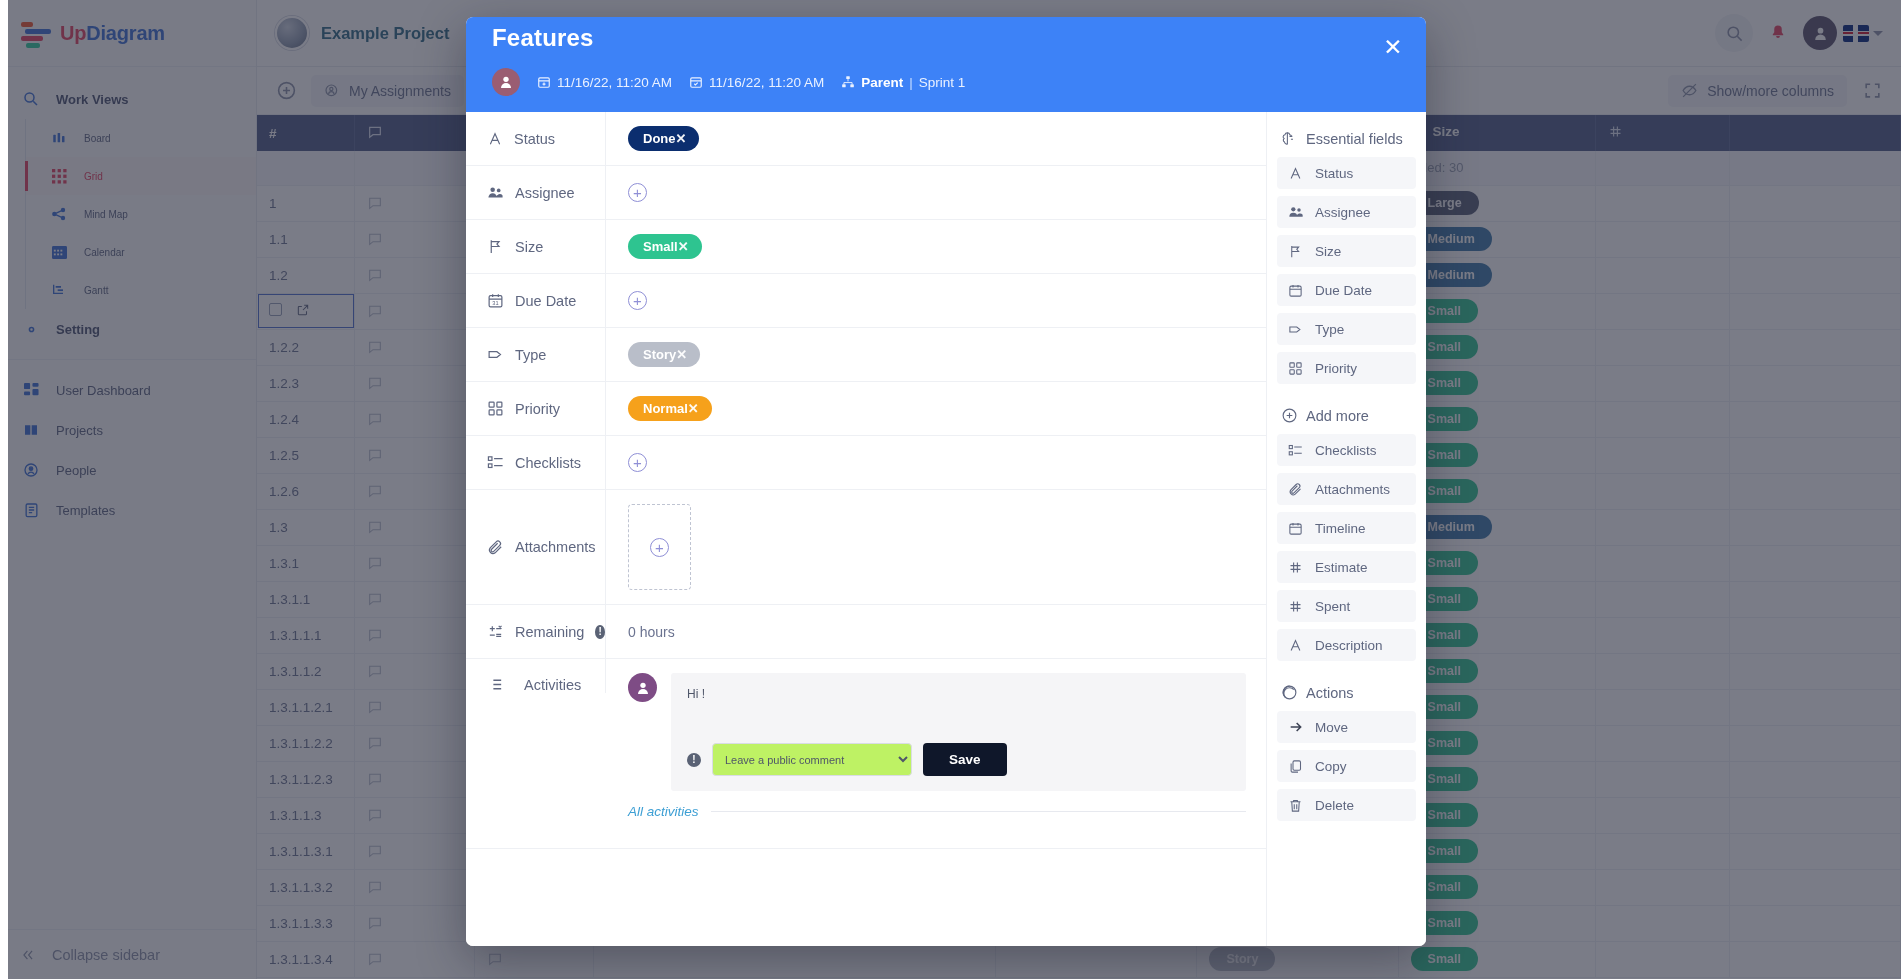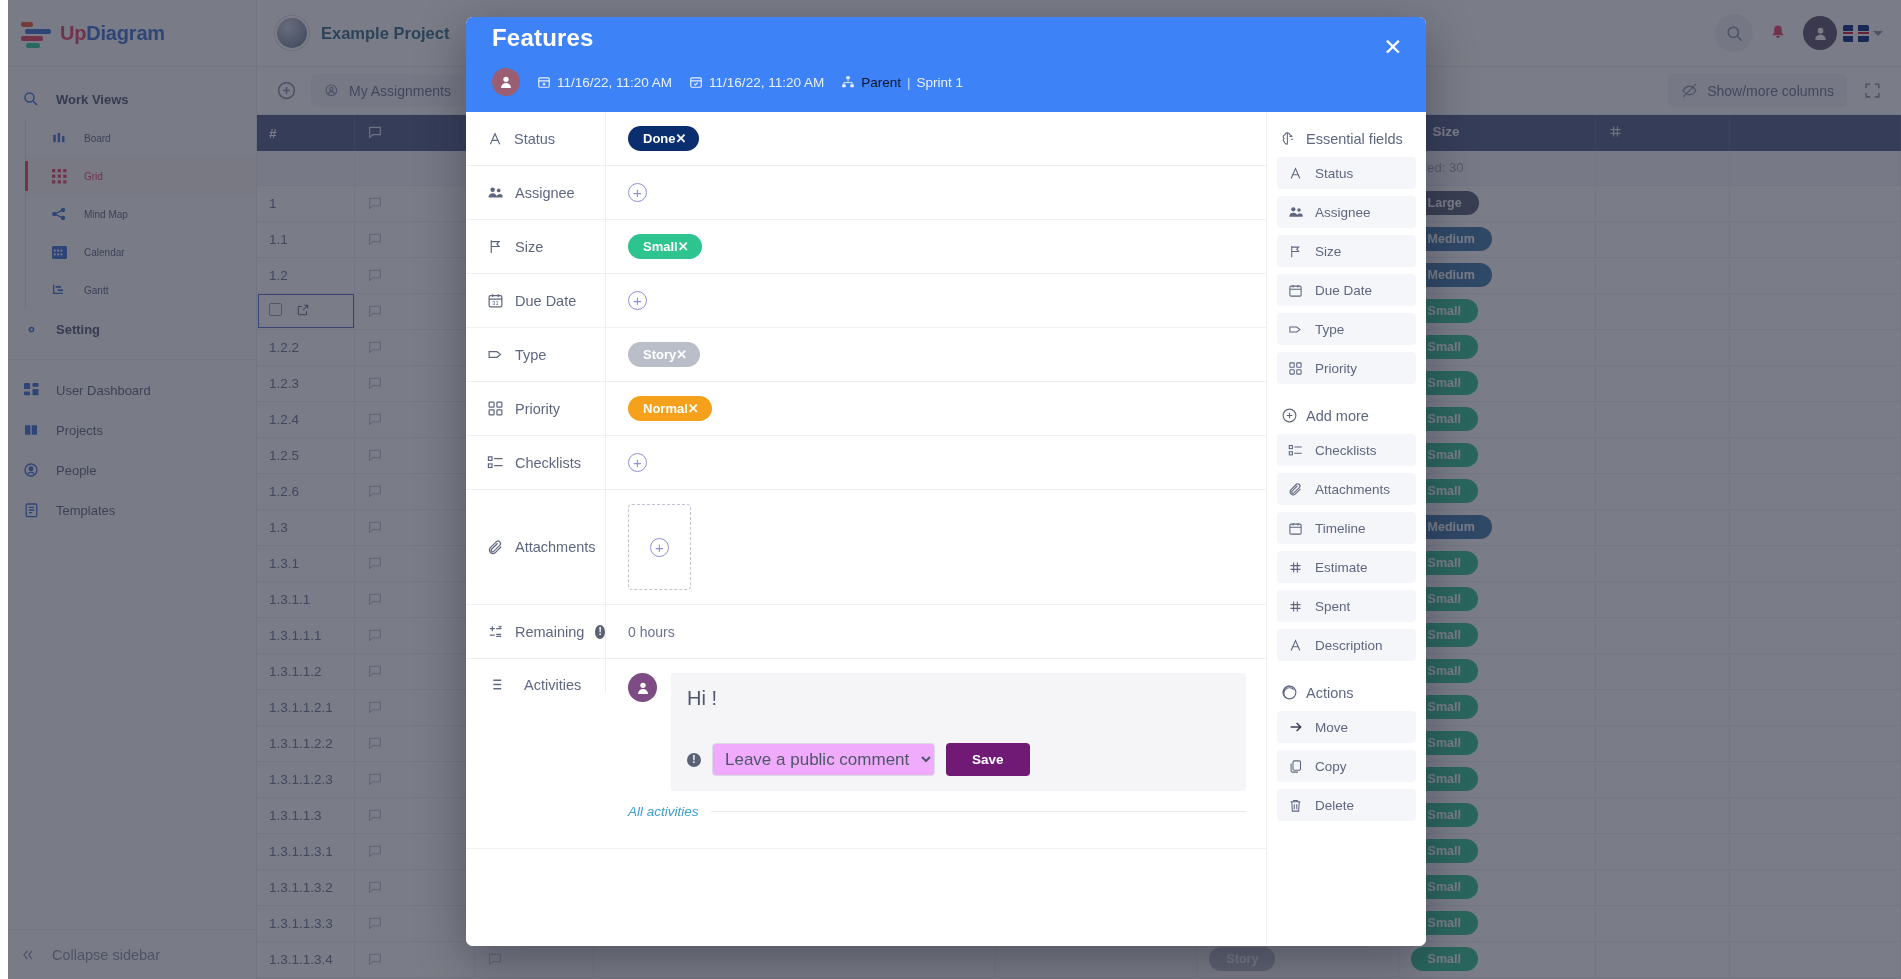--- a/index.html
+++ b/index.html
@@ -122,21 +122,21 @@
     position: absolute; left: 466px; top: 17px; width: 960px; height: 929px;
     background: #fff; border-radius: 7px; z-index: 60;
     box-shadow: 0 14px 48px rgba(20,24,40,.38); display: flex; flex-direction: column; overflow: hidden;
   }
   .m-head { background: #3d82f7; padding: 7px 26px 16px 26px; position: relative; flex: none; }
   .m-title { color: #fff; font-size: 24px; font-weight: 600; letter-spacing: .2px; }
   .m-meta { display: flex; align-items: center; gap: 17px; margin-top: 16px; }
   .m-av { width: 28px; height: 28px; border-radius: 50%; background: #9a5d72;
     display: flex; align-items: center; justify-content: center; }
   .m-meta-item { display: flex; align-items: center; gap: 6px; color: #eaf1ff; font-size: 13.5px; }
-  .m-meta-item b { color: #0f172a; font-weight: 400; }
+  .m-meta-item b { color: #ffffff; font-weight: 700; }
   .m-meta-item .sep { color: #c9ddff; }
   .m-close { position: absolute; right: 20px; top: 17px; width: 26px; height: 26px; cursor: pointer;
     display: flex; align-items: center; justify-content: center; color: #fff; font-size: 23px; line-height: 1; }
 
   .m-body { flex: 1; display: flex; min-height: 0; }
   .m-main { flex: 1; overflow: hidden; background: #fff; }
   .frow { display: flex; border-bottom: 1px solid #eef0f4; min-height: 54px; align-items: stretch; }
   .flabel {
     width: 140px; flex: none; display: flex; align-items: center; gap: 11px;
     padding-left: 21px; color: #5f6780; font-size: 14.5px; border-right: 1px solid #eef0f4;
@@ -162,26 +162,26 @@
   .hours { color: #6b7390; font-size: 14px; }
 
   .frow.act { min-height: 190px; align-items: flex-start; }
   .frow.act .flabel { padding-top: 17px; align-items: flex-end; gap: 20px; }
   .frow.act .fval { flex-direction: column; align-items: stretch; padding: 14px 20px 0 22px; }
   .cmt-row { display: flex; gap: 14px; }
   .cmt-av { width: 29px; height: 29px; border-radius: 50%; background: #7e4c85; flex: none;
     display: flex; align-items: center; justify-content: center; }
   .cmt-box { flex: 1; background: #f5f5f7; border-radius: 3px; min-height: 118px;
     display: flex; flex-direction: column; }
-  .cmt-text { padding: 14px 16px; color: #4f5669; font-size: 20px; flex: 1; }
+  .cmt-text { padding: 14px 16px; color: #4f5669; font-size: 12px; flex: 1; }
   .cmt-ctrl { display: flex; align-items: center; gap: 11px; padding: 0 16px 15px 16px; }
-  .cmt-sel { height: 33px; border: 1px solid #d9dce4; border-radius: 4px; background: #f0abfc;
-    font-family: "Liberation Sans", sans-serif; font-size: 17px; color: #4f5669; padding: 0 8px;
+  .cmt-sel { height: 33px; border: 1px solid #d9dce4; border-radius: 4px; background: #bef264;
+    font-family: "Liberation Sans", sans-serif; font-size: 11px; color: #4f5669; padding: 0 8px;
     min-width: 200px; cursor: pointer; }
-  .save-btn { height: 33px; padding: 0 26px; border: none; border-radius: 4px; background: #701a75;
+  .save-btn { height: 33px; padding: 0 26px; border: none; border-radius: 4px; background: #0f172a;
     color: #fff; font-size: 13.5px; font-weight: 700; cursor: pointer;
     font-family: "Liberation Sans", sans-serif; }
   .all-act { display: flex; align-items: center; gap: 12px; margin-top: 13px; }
   .all-act a { color: #3d9fd4; font-size: 13.5px; font-style: italic; text-decoration: none; cursor: pointer; }
   .all-act .line { flex: 1; height: 1px; background: #e7e9ef; }
 
   
   .m-side { width: 160px; flex: none; border-left: 1px solid #eef0f4; padding: 12px 10px; background: #fff; }
   .side-h { display: flex; align-items: center; gap: 8px; color: #5f6780; font-size: 14.5px;
     padding: 6px 4px 10px 4px; }

